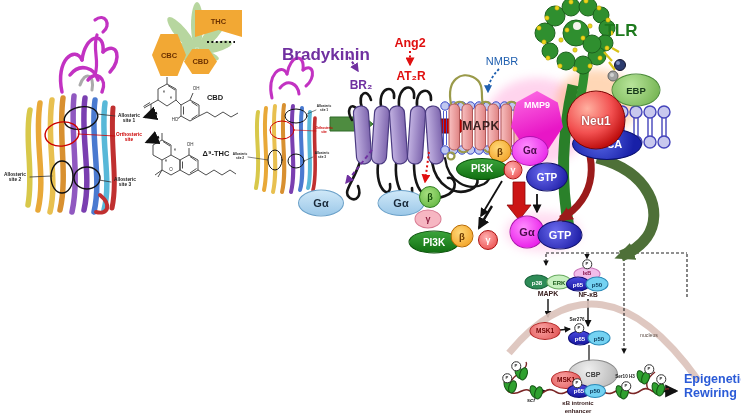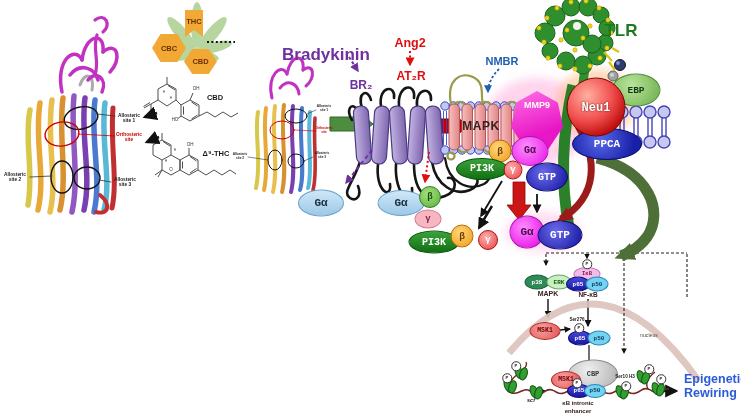--- a/index.html
+++ b/index.html
@@ -4,21 +4,21 @@
 <style>
 html,body{margin:0;padding:0;background:#fff}
 #stage{position:relative;width:741px;height:418px;background:#ffffff;overflow:hidden;
   font-family:"Liberation Sans",sans-serif}
 #art{position:absolute;left:0;top:0}
 .lbl{position:absolute;transform:translate(-50%,-50%);text-align:center;line-height:1.12;
   white-space:nowrap;font-family:"Liberation Sans",sans-serif}
 .wrap{white-space:normal}
 .node{position:absolute;transform:translate(-50%,-50%);display:flex;align-items:center;
   justify-content:center;border-radius:50%;line-height:1;text-align:center;
-  font-family:Liberation Mono, monospace}
+  font-family:Liberation Sans, sans-serif}
 .pc{position:absolute;transform:translate(-50%,-50%);width:7.5px;height:7.5px;border-radius:50%;
   background:#fff;border:0.8px solid #333;display:flex;align-items:center;justify-content:center;
   font-size:4.2px;font-weight:bold;color:#222}
 .badge{position:absolute;display:flex;align-items:center;justify-content:center;
   background:#f2a834;color:#6b3000;font-weight:bold;font-size:7.5px;
   font-family:"Liberation Sans",sans-serif}
 </style>
 </head>
 <body>
 
@@ -384,45 +384,45 @@
 
 <div class="lbl wrap" style="left:129px;top:118px;width:28px;font-size:4.8px;font-weight:bold;color:#222">Allosteric site 1</div>
 <div class="lbl wrap" style="left:129px;top:137px;width:28px;font-size:4.8px;font-weight:bold;color:#cc0000">Orthosteric site</div>
 <div class="lbl wrap" style="left:15px;top:177px;width:26px;font-size:4.8px;font-weight:bold;color:#222">Allosteric site 2</div>
 <div class="lbl wrap" style="left:125px;top:182px;width:26px;font-size:4.8px;font-weight:bold;color:#222">Allosteric site 3</div>
 <div class="lbl wrap" style="left:324px;top:109px;width:17px;font-size:3.2px;font-weight:bold;color:#222">Allosteric site 1</div>
 <div class="lbl wrap" style="left:324px;top:131px;width:17px;font-size:3.2px;font-weight:bold;color:#cc0000">Orthosteric site</div>
 <div class="lbl wrap" style="left:322px;top:156px;width:17px;font-size:3.2px;font-weight:bold;color:#222">Allosteric site 3</div>
 <div class="lbl wrap" style="left:240px;top:157px;width:17px;font-size:3.2px;font-weight:bold;color:#222">Allosteric site 2</div>
 
-<div class="badge" style="left:185px;top:10px;width:18px;height:23px;padding-bottom:4px;clip-path:polygon(0 0,100% 0,100% 100%,50% 74%,0 100%)">THC</div>
-<div class="badge" style="left:152px;top:34px;width:34px;height:28px;clip-path:polygon(25% 0,75% 0,100% 50%,75% 100%,25% 100%,0 50%)">CBC</div>
+<div class="badge" style="left:195px;top:10px;width:47px;height:23px;padding-bottom:4px;clip-path:polygon(0 0,100% 0,100% 100%,50% 74%,0 100%)">THC</div>
+<div class="badge" style="left:152px;top:34px;width:34px;height:42px;clip-path:polygon(25% 0,75% 0,100% 50%,75% 100%,25% 100%,0 50%)">CBC</div>
 <div class="badge" style="left:184px;top:49px;width:33px;height:25px;clip-path:polygon(25% 0,75% 0,100% 50%,75% 100%,25% 100%,0 50%)">CBD</div>
 
 <div class="lbl" style="left:215px;top:98px;font-size:7.5px;font-weight:bold;color:#1a1a1a">CBD</div>
 <div class="lbl" style="left:216px;top:154px;font-size:7.5px;font-weight:bold;color:#1a1a1a">Δ⁹-THC</div>
 <div class="lbl" style="left:196px;top:89px;font-size:4.5px;color:#333">OH</div>
 <div class="lbl" style="left:175px;top:120px;font-size:4.5px;color:#333">HO</div>
 <div class="lbl" style="left:190px;top:145px;font-size:4.5px;color:#333">OH</div>
 <div class="lbl" style="left:171px;top:170px;font-size:4.5px;color:#333;background:#fff;padding:0 .5px">O</div>
 <div class="lbl" style="left:164px;top:93px;font-size:3.2px;color:#444">H</div>
 <div class="lbl" style="left:171px;top:99px;font-size:3.2px;color:#444">H</div>
 <div class="lbl" style="left:175px;top:151px;font-size:3.2px;color:#444">H</div>
 <div class="lbl" style="left:166px;top:162px;font-size:3.2px;color:#444">H</div>
 
 <div class="lbl" style="left:326px;top:55px;font-size:17px;font-weight:bold;color:#7030a0">Bradykinin</div>
 <div class="lbl" style="left:361px;top:86px;font-size:12px;font-weight:bold;color:#7030a0">BR₂</div>
 <div class="lbl" style="left:410px;top:43px;font-size:12.5px;font-weight:bold;color:#e01010">Ang2</div>
 <div class="lbl" style="left:411px;top:77px;font-size:12px;font-weight:bold;color:#e01010">AT₂R</div>
-<div class="lbl" style="left:502px;top:61px;font-size:11px;font-weight:bold;color:#1f5faf">NMBR</div>
+<div class="lbl" style="left:502px;top:61px;font-size:11px;font-weight:normal;color:#1f5faf">NMBR</div>
 <div class="lbl" style="left:621px;top:31px;font-size:17px;font-weight:bold;color:#1e7a1e">TLR</div>
 
 <div class="node" style="left:607px;top:144px;width:68px;height:30px;background:radial-gradient(circle at 40% 35%,#5868e8,#1820a8 75%);border:1px solid #0a106e;color:#fff;font-weight:bold;font-size:11px">PPCA</div>
 <div class="node" style="left:636px;top:90px;width:47px;height:31px;background:radial-gradient(circle at 40% 35%,#b8e49a,#7ab858 80%);border:1px solid #4a8a38;color:#16381a;font-weight:bold;font-size:9.5px">EBP</div>
-<div class="node" style="left:596px;top:107px;width:57px;height:57px;background:radial-gradient(circle at 35% 30%,#ffb0a0,#f25050 45%,#c01010 75%,#8a0000);border:1px solid #7a0000;color:#fff;font-weight:bold;font-size:12px;text-shadow:0 0 2px #600">Neu1</div>
+<div class="node" style="left:596px;top:120px;width:57px;height:57px;background:radial-gradient(circle at 35% 30%,#ffb0a0,#f25050 45%,#c01010 75%,#8a0000);border:1px solid #7a0000;color:#fff;font-weight:bold;font-size:12px;text-shadow:0 0 2px #600">Neu1</div>
 <div class="node" style="left:537px;top:120px;width:52px;height:58px;border-radius:0;background:linear-gradient(160deg,#ff72e6,#e816c6 70%);clip-path:polygon(50% 0,90% 20%,100% 62%,72% 100%,28% 100%,0 62%,10% 20%)"></div>
 <div class="lbl" style="left:537px;top:105px;font-size:9px;font-weight:bold;color:#ffffff">MMP9</div>
 <div class="lbl" style="left:481px;top:127px;font-size:12px;font-weight:600;color:#3a2020;letter-spacing:.5px">MAPK</div>
 
 <div class="node" style="left:321px;top:203px;width:44px;height:25px;background:linear-gradient(#cfe8f8,#9cc8e8);border:1px solid #6aa0c8;color:#1a2a3a;font-weight:bold;font-size:11px">Gα</div>
 <div class="node" style="left:401px;top:203px;width:45px;height:24px;background:linear-gradient(#cfe8f8,#9cc8e8);border:1px solid #6aa0c8;color:#1a2a3a;font-weight:bold;font-size:11px">Gα</div>
 <div class="node" style="left:430px;top:197px;width:20px;height:20px;background:radial-gradient(circle at 40% 35%,#a8e080,#58b038);border:1px solid #2f7f1f;color:#134a08;font-weight:bold;font-size:9px">β</div>
 <div class="node" style="left:428px;top:219px;width:25px;height:17px;background:#f6b6c2;border:1px solid #d87a92;color:#8b2040;font-weight:bold;font-size:9px">γ</div>
 <div class="node" style="left:434px;top:242px;width:49px;height:21px;background:linear-gradient(#3aa33a,#127012);border:1px solid #0a520a;color:#fff;font-weight:bold;font-size:10px">PI3K</div>
 <div class="node" style="left:462px;top:236px;width:21px;height:21px;background:radial-gradient(circle at 40% 35%,#ffd878,#f09818);border:1px solid #b86a00;color:#6b3800;font-weight:bold;font-size:9.5px">β</div>

